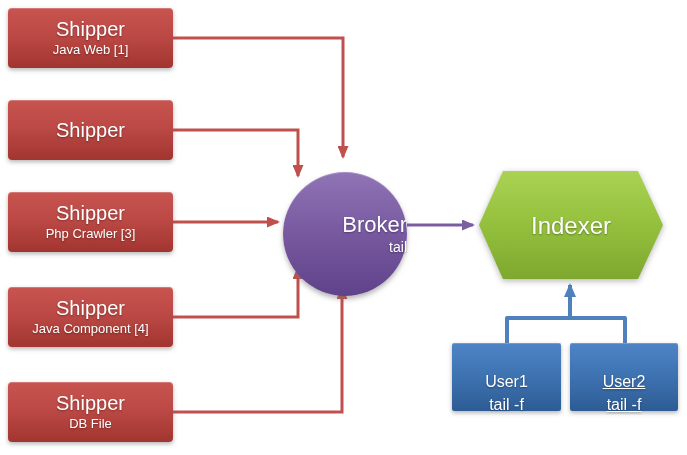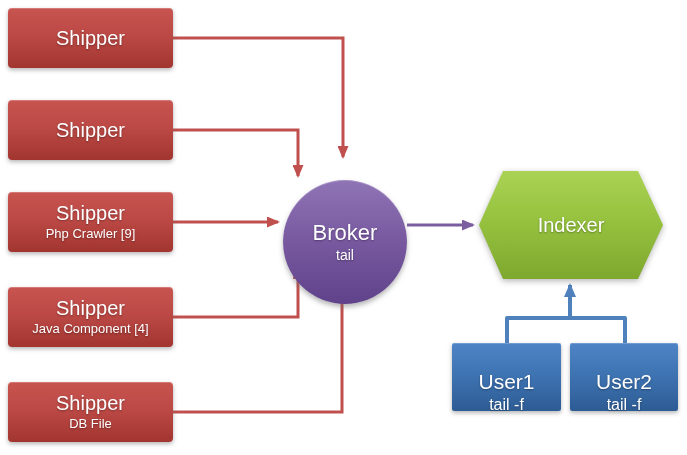--- a/index.html
+++ b/index.html
@@ -15,41 +15,42 @@
     text-shadow:0 1px 2px rgba(0,0,0,.35);
   }
   .node-title{font-size:20px;line-height:24px;}
   .node-sub{font-size:13px;line-height:18px;}
   .shipper{
     left:8px;width:165px;height:60px;border-radius:4px;
     background:linear-gradient(180deg,#c85450 0%,#bc4945 45%,#a23530 100%);
     box-shadow:0 2px 4px rgba(110,110,110,.5), inset 0 1px 0 rgba(255,255,255,.22);
   }
   .broker{
-    left:283px;top:180px;width:124px;height:124px;border-radius:50%;
+    left:283px;top:172px;width:124px;height:124px;border-radius:50%;
     background:linear-gradient(180deg,#8f74b5 0%,#7a5ba2 45%,#5f428a 100%);
     box-shadow:0 3px 5px rgba(110,110,110,.5), inset 0 1px 0 rgba(255,255,255,.2);
+    align-items:flex-end;
   }
   .broker .node-title{font-size:22px;line-height:27px;}
   .broker .node-sub{font-size:14px;line-height:19px;}
   .indexer-label{
     left:491px;top:171px;width:160px;height:108px;
     background:none;box-shadow:none;
   }
-  .indexer-label .node-title{font-size:20px;line-height:27px;}
+  .indexer-label .node-title{font-size:24px;line-height:27px;}
   .indexer-label .node-sub{font-size:15px;line-height:20px;}
   .user{
     top:343px;height:68px;border-radius:2px;
     background:linear-gradient(180deg,#4e84c6 0%,#3f74b3 45%,#2d5c94 100%);
     box-shadow:0 2px 4px rgba(110,110,110,.5), inset 0 1px 0 rgba(255,255,255,.2);
   }
-  .user .node-title{font-size:21px;line-height:26px;margin-top:28px;}
+  .user .node-title{font-size:16px;line-height:26px;margin-top:28px;}
   .user .node-sub{font-size:16px;line-height:19px;}
   .user1{left:452px;width:109px;}
-  .user2{left:570px;width:108px;}
+  .user2{left:570px;width:108px;text-decoration:underline;}
   .hex-shadow{filter:drop-shadow(0 2px 3px rgba(90,90,90,.45));}
 </style>
 </head>
 <body>
 
 <div class="canvas">
 
   <svg class="layer" width="687" height="455" viewBox="0 0 687 455">
     <defs>
       <marker id="arrowRed" markerUnits="userSpaceOnUse" markerWidth="13" markerHeight="11" refX="11" refY="5.5" orient="auto">
@@ -77,27 +78,28 @@
     <path d="M407,225 L473,225" fill="none" stroke-width="3" marker-end="url(#arrowPurple)" stroke="#7b5ea0"></path>
 
     <path d="M507,343 L507,318 L625,318 L625,343" fill="none" stroke-width="4" stroke-linejoin="round" stroke="#4f81bd"></path>
     <path d="M570,318 L570,285" fill="none" stroke-width="4" marker-end="url(#arrowBlue)" stroke="#4f81bd"></path>
 
     <polygon class="hex-shadow" points="479,225 503,171 638,171 663,225 638,279 503,279" fill="url(#gradGreen)"></polygon>
   </svg>
 
   <div class="node shipper" style="top:8px;">
     <div class="node-title">Shipper</div>
+    <div class="node-sub">Java Web [1]</div>
   </div>
   <div class="node shipper" style="top:100px;">
     <div class="node-title">Shipper</div>
   </div>
   <div class="node shipper" style="top:192px;">
     <div class="node-title">Shipper</div>
-    <div class="node-sub">Php Crawler [9]</div>
+    <div class="node-sub">Php Crawler [3]</div>
   </div>
   <div class="node shipper" style="top:287px;">
     <div class="node-title">Shipper</div>
     <div class="node-sub">Java Component [4]</div>
   </div>
   <div class="node shipper" style="top:382px;">
     <div class="node-title">Shipper</div>
     <div class="node-sub">DB File</div>
   </div>
 

